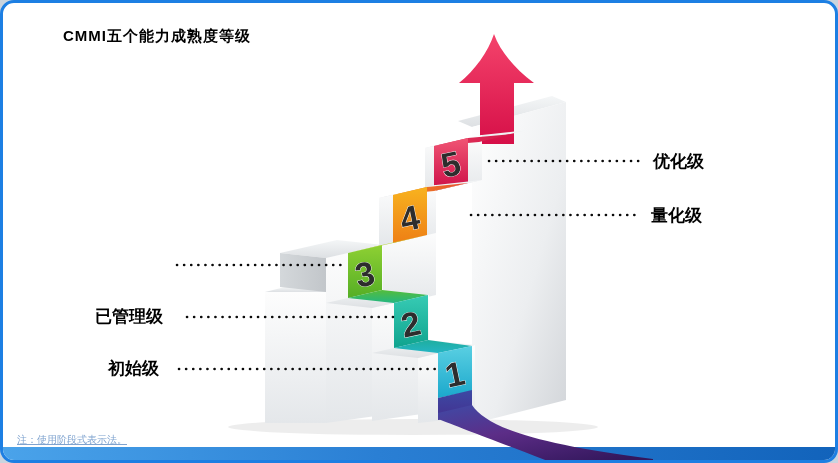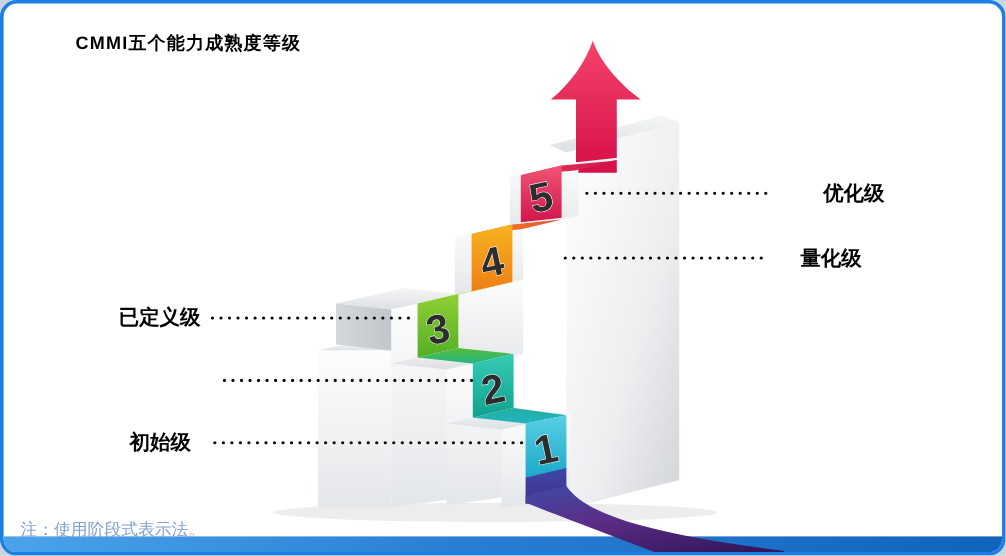--- a/index.html
+++ b/index.html
@@ -15,24 +15,24 @@
   .slide-title{
     position:absolute;left:60px;top:24px;font-size:15px;font-weight:700;color:#000;
     letter-spacing:1px;white-space:nowrap;
   }
   .lvl-label{
     position:absolute;font-size:17px;font-weight:700;color:#000;white-space:nowrap;
   }
   .lbl-1{left:105px;top:354px;}
   .lbl-2{left:92px;top:302px;}
   .lbl-3{left:96px;top:250px;}
-  .lbl-4{left:648px;top:201px;margin-left:16px;}
-  .lbl-5{left:650px;top:147px;margin-left:33px;}
+  .lbl-4{left:648px;top:201px;}
+  .lbl-5{left:650px;top:147px;}
   .note{
-    position:absolute;left:14px;top:430px;font-size:14px;color:#7fa3cf;white-space:nowrap;
+    position:absolute;left:14px;top:430px;font-size:10px;color:#7fa3cf;white-space:nowrap;text-decoration:underline;
   }
 </style>
 </head>
 <body>
 
 <div class="slide">
 
   <div class="bottom-bar"></div>
 
   <svg class="art" viewBox="0 0 838 463" xmlns="http://www.w3.org/2000/svg">
@@ -180,19 +180,19 @@
       <line x1="184" y1="314" x2="390" y2="314"></line>
       <line x1="174" y1="262" x2="343" y2="262"></line>
       <line x1="468" y1="212" x2="637" y2="212"></line>
       <line x1="486" y1="158" x2="638" y2="158"></line>
     </g>
   </svg>
 
   <div class="slide-title">CMMI五个能力成熟度等级</div>
 
   <div class="lvl-label lbl-1">初始级</div>
-  <div class="lvl-label lbl-3">已定义级</div>
+  <div class="lvl-label lbl-2">已管理级</div>
   <div class="lvl-label lbl-4">量化级</div>
   <div class="lvl-label lbl-5">优化级</div>
 
   <div class="note">注：使用阶段式表示法。</div>
 
 </div>
 
 </body></html>

